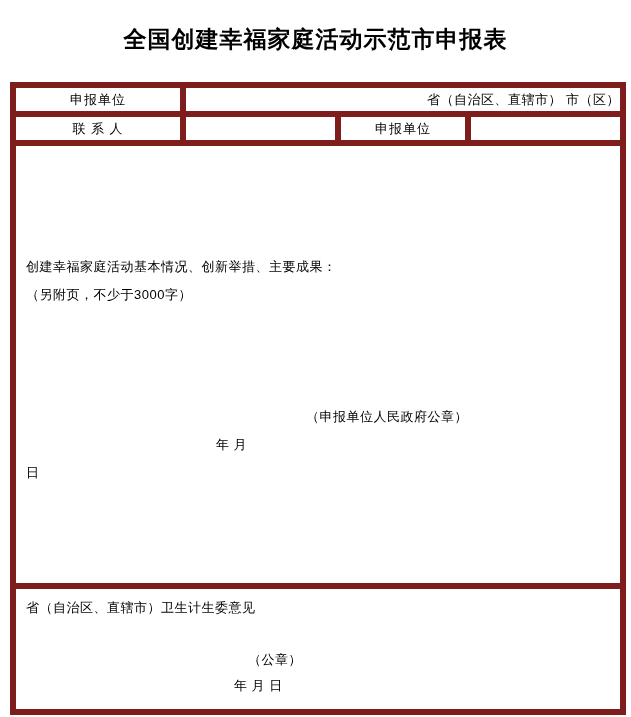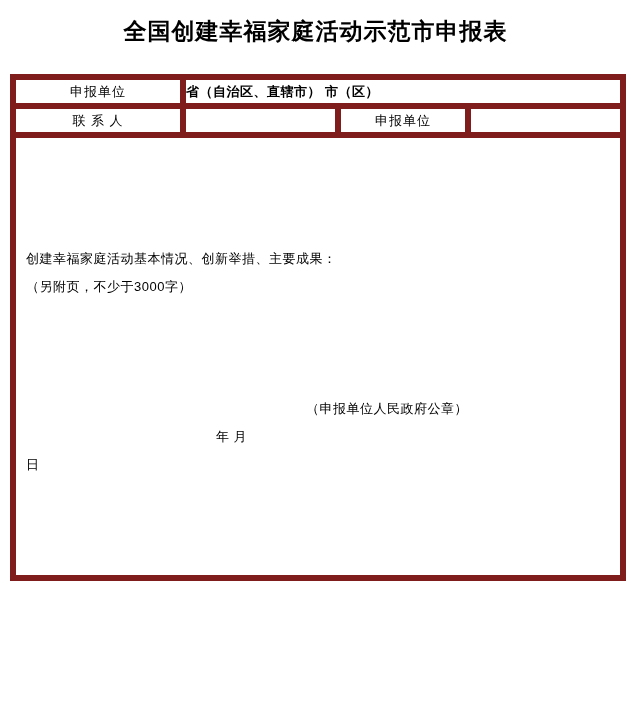--- a/index.html
+++ b/index.html
@@ -19,21 +19,21 @@
     width: 631px;
     height: 717px;
     position: relative;
     box-sizing: border-box;
   }
   .doc-title {
     text-align: center;
     font-size: 23px;
     font-weight: bold;
     letter-spacing: 1px;
-    margin-top: 16px;
+    margin-top: 24px;
     margin-bottom: 0;
     font-family: "Liberation Sans", "DejaVu Sans", sans-serif;
   }
   .form-wrap {
     position: absolute;
     left: 10px;
     top: 58px;
     width: 610px;
   }
   table.form {
@@ -51,25 +51,24 @@
   .cell-label {
     text-align: center;
     height: 23px;
     letter-spacing: 1px;
   }
   .cell-value {
     text-align: center;
     height: 23px;
   }
   .cell-unit-line {
-    text-align: left;
+    text-align: right;
     padding-left: 48px;
     height: 23px;
     letter-spacing: 0.5px;
-    font-weight: bold;
   }
   .big-cell {
     height: 437px;
     vertical-align: top;
     position: relative;
     margin-top: 34px;
   }
   .big-inner {
     position: relative;
     height: 437px;
@@ -149,18 +148,27 @@
           <td class="big-cell" colspan="4">
             <div class="big-inner">
               <span class="bi-text t-main">创建幸福家庭活动基本情况、创新举措、主要成果：</span>
               <span class="bi-text t-sub">（另附页，不少于3000字）</span>
               <span class="bi-text t-seal">（申报单位人民政府公章）</span>
               <span class="bi-text t-date">年    月</span>
               <span class="bi-text t-day">日</span>
             </div>
           </td>
         </tr>
+        <tr>
+          <td class="opinion-cell" colspan="4">
+            <div class="op-inner">
+              <span class="op-text op-title">省（自治区、直辖市）卫生计生委意见</span>
+              <span class="op-text op-seal">（公章）</span>
+              <span class="op-text op-date">年    月    日</span>
+            </div>
+          </td>
+        </tr>
       </tbody>
     </table>
   </div>
 
 
 </div>
 
 </body></html>

